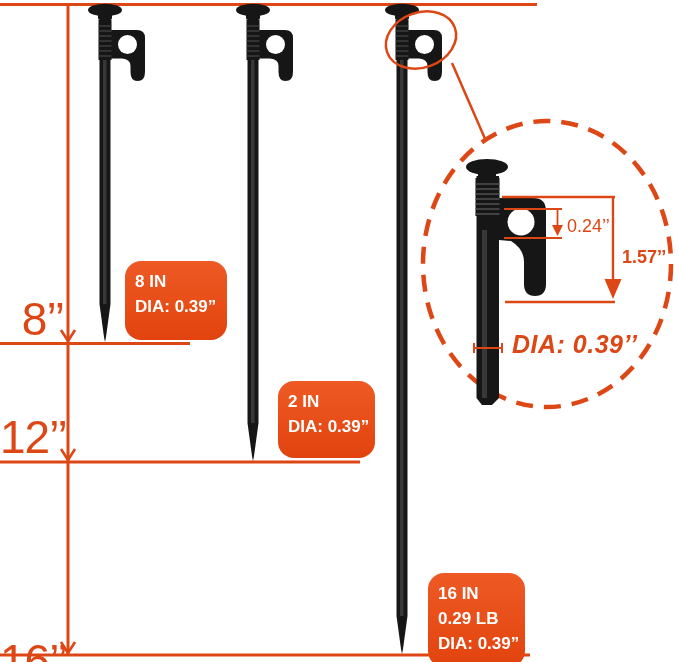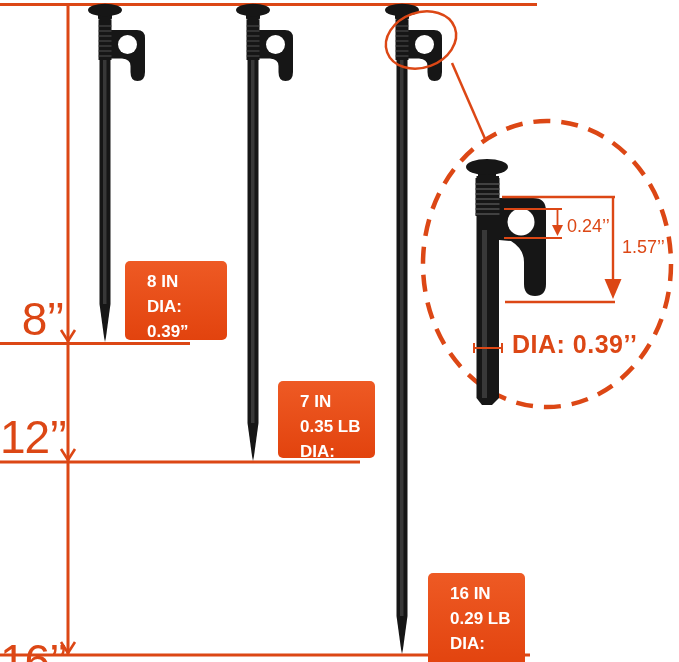--- a/index.html
+++ b/index.html
@@ -14,24 +14,24 @@
   svg .accent-fill{fill:var(--accent);stroke:none;}
   svg .stk{fill:var(--stake-color);stroke:none;}
   svg .ridge{stroke:#4d4d4d;stroke-width:1.1;}
   svg .ridge-big{stroke:#4d4d4d;stroke-width:1.6;}
   svg .stripe{fill:#3e3e3e;opacity:.85;}
   .ruler-num{
     position:absolute;left:0;width:64px;text-align:right;
     font-size:46px;line-height:1;color:var(--accent);letter-spacing:-1px;
   }
   .spec-card{
-    position:absolute;border-radius:5px;
+    position:absolute;border-radius:16px;
     background:linear-gradient(180deg,var(--card-bg-top),var(--card-bg-bottom));
     color:var(--card-text);font-weight:700;font-size:17px;line-height:25px;
-    padding:8px 0 0 22px;box-sizing:border-box;
+    padding:8px 0 0 10px;box-sizing:border-box;
   }
   .dim-text{
     position:absolute;font-size:18px;line-height:20px;color:var(--accent);
   }
   .dia-text{
     position:absolute;font-size:25px;line-height:26px;font-weight:700;
     color:var(--accent);letter-spacing:0.5px;
   }
 </style>
 </head>
@@ -155,27 +155,26 @@
 
   <div class="ruler-num" style="top:296px;">8’’</div>
   <div class="ruler-num" style="top:414px;">12’’</div>
   <div class="ruler-num" style="top:613px;margin-top:25px;">16’’</div>
 
   <div class="spec-card" style="left:125px;top:261px;width:102px;height:79px;">
     <div>8 IN</div>
     <div>DIA: 0.39”</div>
   </div>
   <div class="spec-card" style="left:278px;top:381px;width:97px;height:77px;">
-    <div>7 IN</div>
-    <div>0.35 LB</div>
+    <div>2 IN</div>
     <div>DIA: 0.39”</div>
   </div>
   <div class="spec-card" style="left:428px;top:573px;width:97px;height:94px;">
     <div>16 IN</div>
     <div>0.29 LB</div>
     <div>DIA: 0.39”</div>
   </div>
 
   <div class="dim-text" style="left:567px;top:216px;">0.24’’</div>
-  <div class="dim-text" style="left:622px;top:237px;">1.57’’</div>
-  <div class="dia-text" style="left:512px;top:331px;">DIA: 0.39’’</div>
+  <div class="dim-text" style="left:622px;top:247px;font-weight:bold;">1.57’’</div>
+  <div class="dia-text" style="left:512px;top:331px;font-style:italic;">DIA: 0.39’’</div>
 
 </div>
 
 </body></html>

